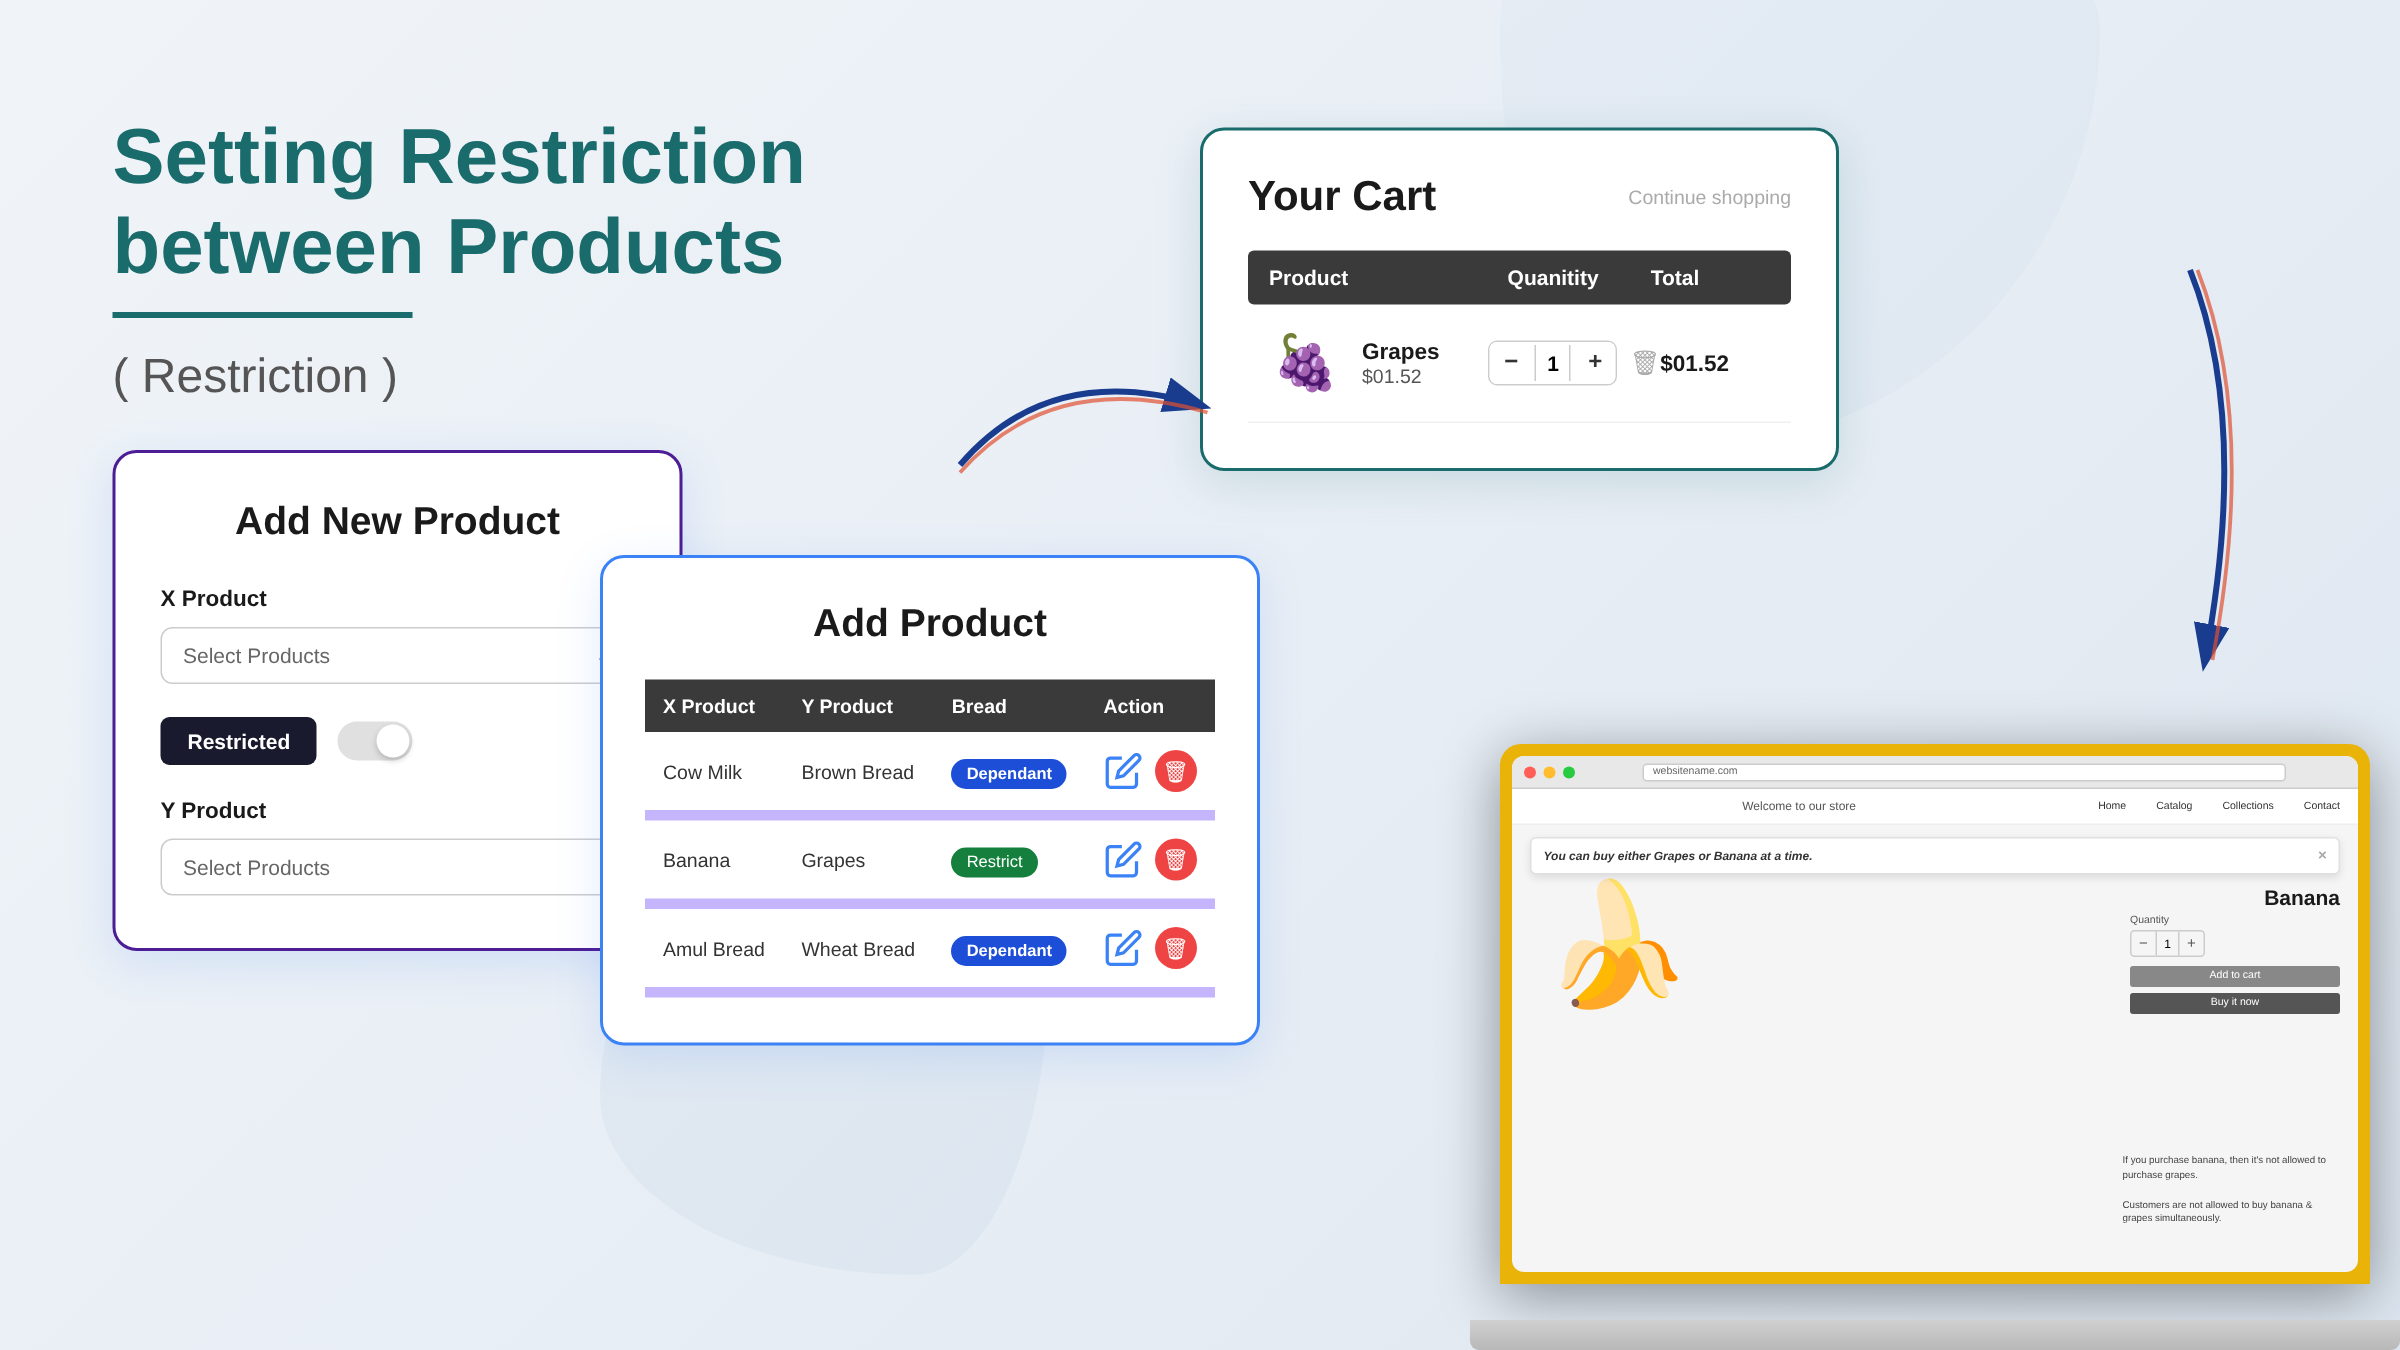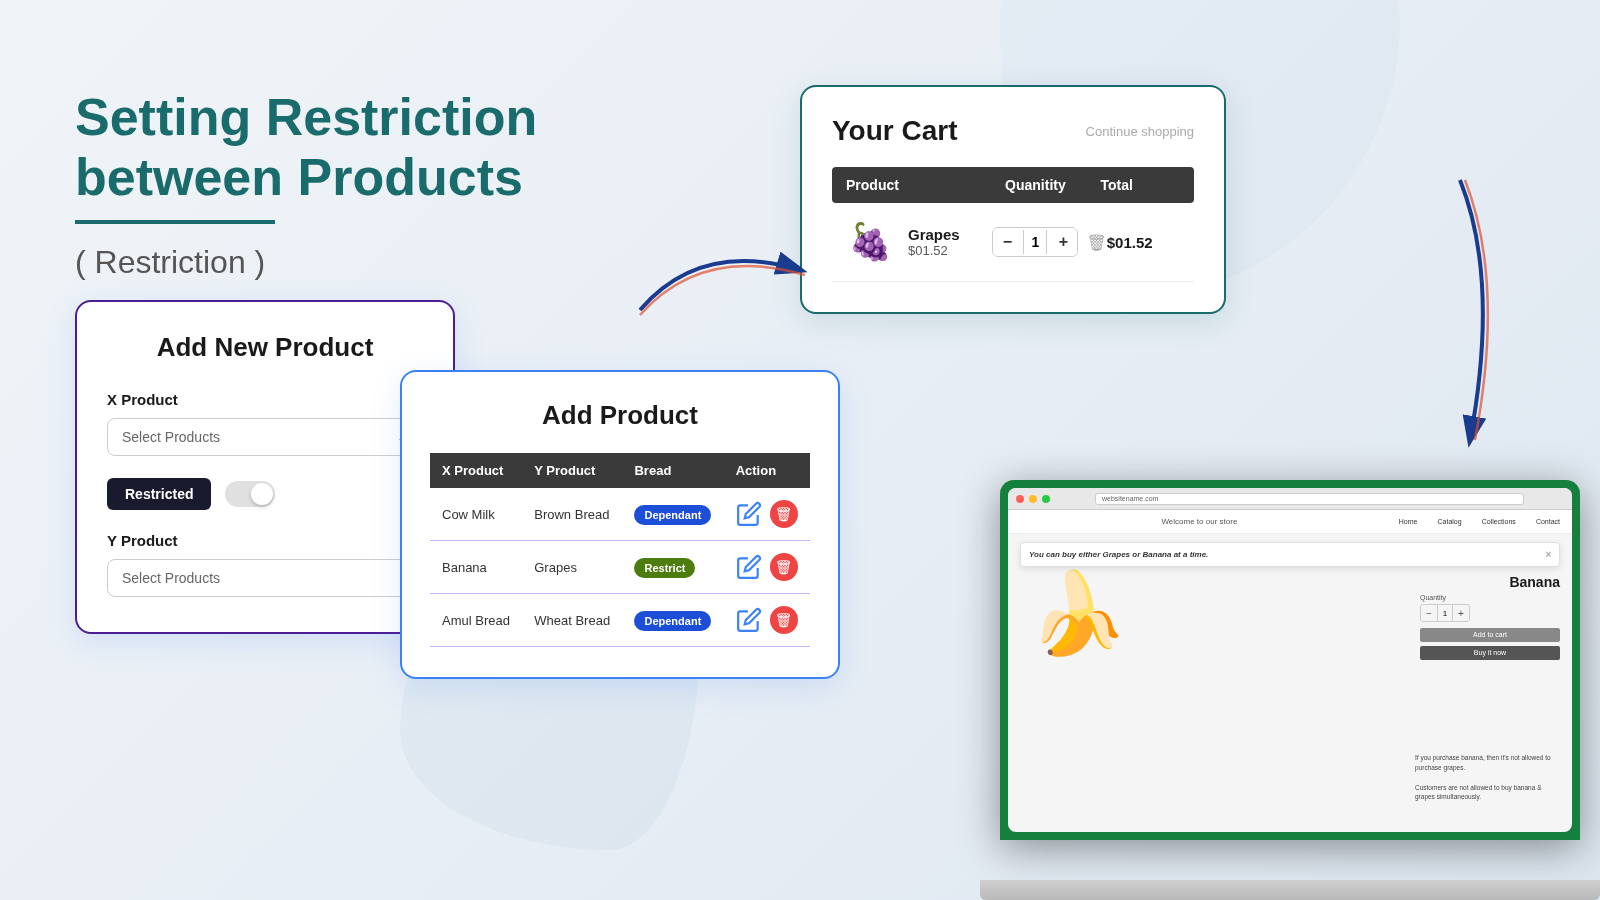--- a/index.html
+++ b/index.html
@@ -27,21 +27,21 @@
     .bg-shape-2 {
       width: 300px; height: 300px;
       background: #b0c8e0;
       bottom: 50px; left: 400px;
       border-radius: 60% 40% 30% 70% / 60% 30% 70% 40%;
     }
 
     
     .title-section {
       position: absolute;
-      top: 88px;
+      top: 76px;
       left: 75px;
     }
     .title-section h1 {
       font-size: 52px;
       font-weight: 900;
       color: #1a6b6b;
       line-height: 1.15;
       max-width: 480px;
     }
     .title-underline {
@@ -173,41 +173,41 @@
       background: #3a3a3a;
       color: white;
     }
     .product-table thead th {
       padding: 10px 12px;
       font-size: 13px;
       font-weight: 600;
       text-align: left;
     }
     .product-table tbody tr {
-      border-bottom: 1px solid #c4b5fd;
+      border-bottom: 7px solid #c4b5fd;
     }
     .product-table tbody td {
       padding: 12px 12px;
       font-size: 13px;
       color: #333;
       vertical-align: middle;
     }
     .badge-dependant {
       background: #1d4ed8;
       color: white;
       font-size: 11px;
       font-weight: 700;
       padding: 4px 10px;
       border-radius: 12px;
     }
     .badge-restrict {
-      background: #4d7c0f;
+      background: #15803d;
       color: white;
       font-size: 11px;
-      font-weight: 700;
+      font-weight: 400;
       padding: 4px 10px;
       border-radius: 12px;
     }
     .action-icons {
       display: flex;
       gap: 8px;
       align-items: center;
     }
     .edit-icon {
       width: 26px;
@@ -347,25 +347,25 @@
     }
     .laptop-outer {
       position: absolute;
       bottom: 0;
       right: 0;
       width: 620px;
       height: 420px;
     }
     .laptop-screen-frame {
       position: absolute;
-      top: 0;
+      top: 16px;
       left: 20px;
       right: 20px;
       height: 360px;
-      background: #15803d;
+      background: #eab308;
       border-radius: 14px 14px 0 0;
       padding: 8px;
       box-shadow: 0 8px 40px rgba(0,0,0,0.4);
     }
     .laptop-screen {
       width: 100%;
       height: 100%;
       background: #f5f5f5;
       border-radius: 8px;
       overflow: hidden;

